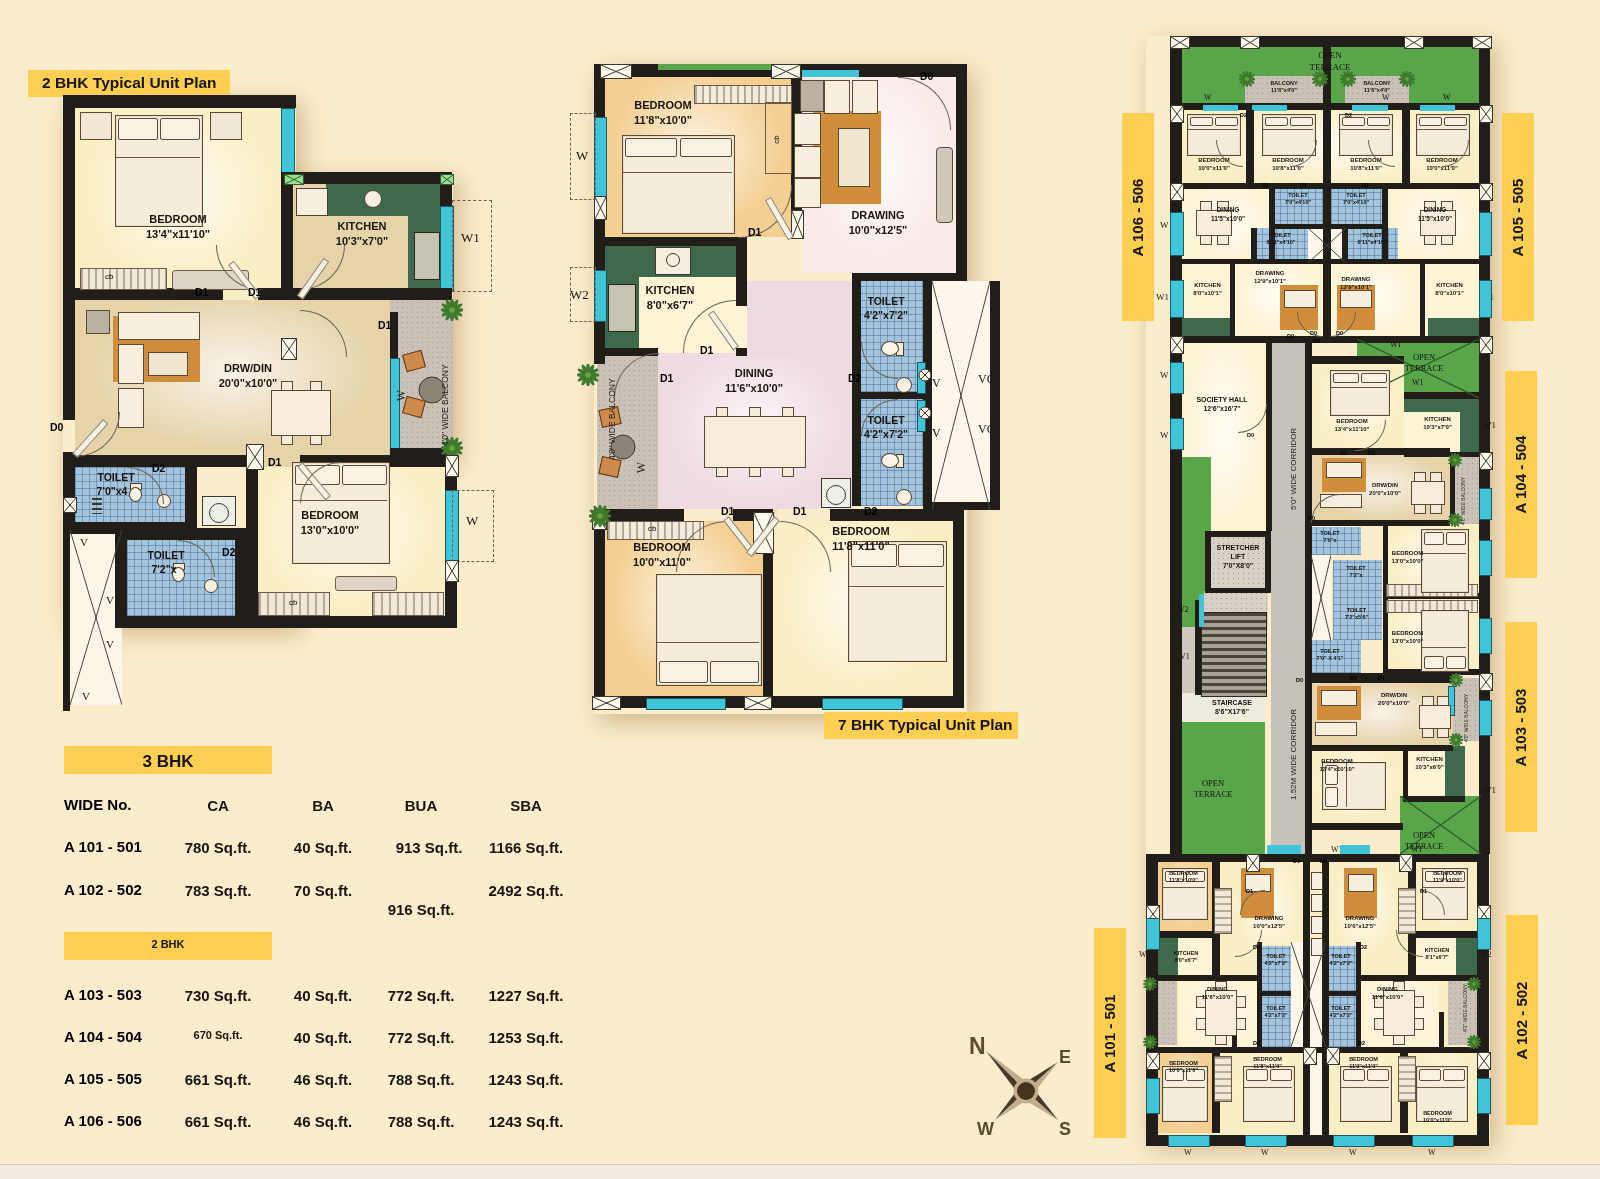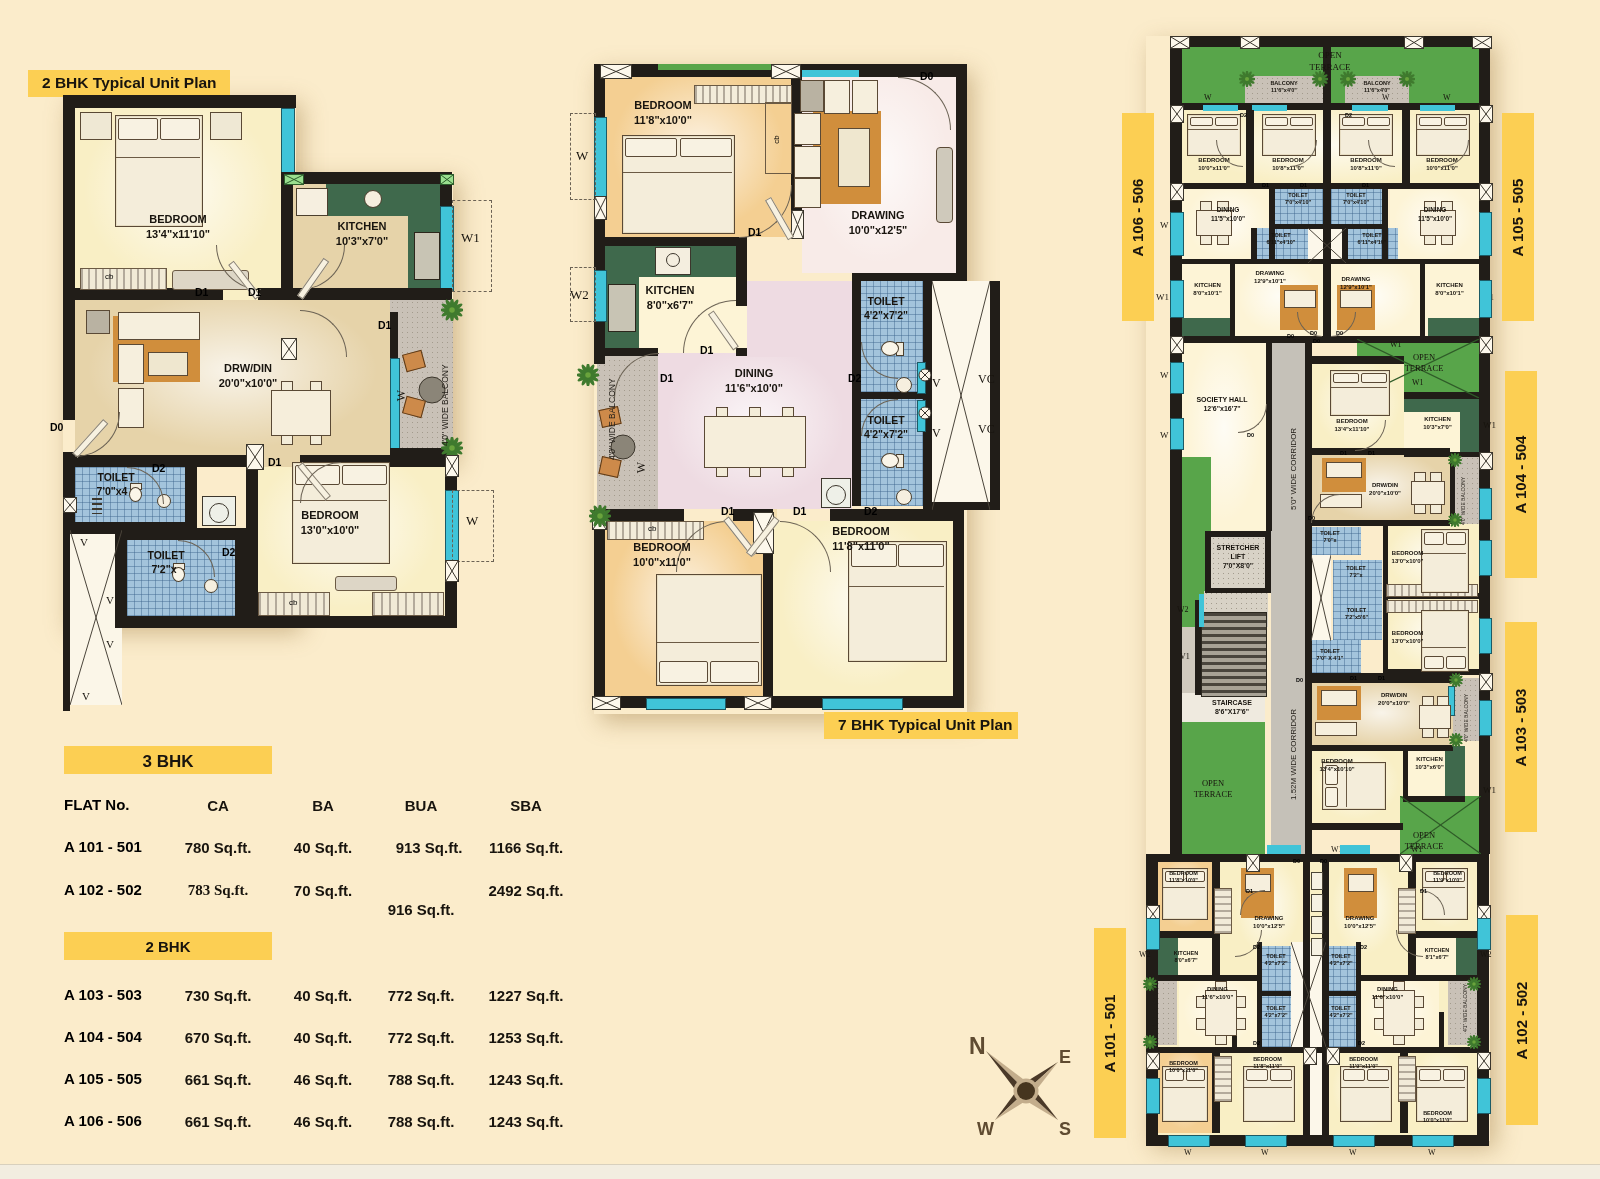--- a/index.html
+++ b/index.html
@@ -1108,44 +1108,44 @@
 <div class="a ybar" style="left:1506px;top:915px;width:32px;height:210px;"></div>
 <div class="a" style="left:1506px;top:915px;width:32px;height:210px;display:flex;align-items:center;justify-content:center;">
       <div style="transform:rotate(-90deg);white-space:nowrap;font-weight:bold;font-size:15px;color:#18140e;">A 102 - 502</div>
     </div>
 <div class="a ybar" style="left:1094px;top:928px;width:32px;height:210px;"></div>
 <div class="a" style="left:1094px;top:928px;width:32px;height:210px;display:flex;align-items:center;justify-content:center;">
       <div style="transform:rotate(-90deg);white-space:nowrap;font-weight:bold;font-size:15px;color:#18140e;">A 101 - 501</div>
     </div>
 <div class="a ybar" style="left:64px;top:746px;width:208px;height:28px;"></div>
 <div class="a lbl" style="left:108px;top:751px;width:120px;font-size:17px;">3 BHK</div>
-<div class="a" style="left:64px;top:796px;font-size:15px;font-weight:bold;">FLAT No.</div>
+<div class="a" style="left:64px;top:796px;font-size:15px;font-weight:bold;">WIDE No.</div>
 <div class="a lbl" style="left:153px;top:796px;width:130px;font-size:15px;">CA</div>
 <div class="a lbl" style="left:258px;top:796px;width:130px;font-size:15px;">BA</div>
 <div class="a lbl" style="left:356px;top:796px;width:130px;font-size:15px;">BUA</div>
 <div class="a lbl" style="left:461px;top:796px;width:130px;font-size:15px;">SBA</div>
 <div class="a" style="left:64px;top:838px;font-size:15px;font-weight:bold;">A 101 - 501</div>
 <div class="a lbl" style="left:153px;top:838px;width:130px;font-size:15px;">780 Sq.ft.</div>
 <div class="a lbl" style="left:258px;top:838px;width:130px;font-size:15px;">40 Sq.ft.</div>
 <div class="a lbl" style="left:364px;top:838px;width:130px;font-size:15px;">913 Sq.ft.</div>
 <div class="a lbl" style="left:461px;top:838px;width:130px;font-size:15px;">1166 Sq.ft.</div>
 <div class="a" style="left:64px;top:881px;font-size:15px;font-weight:bold;">A 102 - 502</div>
-<div class="a lbl" style="left:153px;top:881px;width:130px;font-size:15px;font-family:Liberation Serif, serif;">783 Sq.ft.</div>
+<div class="a lbl" style="left:153px;top:881px;width:130px;font-size:15px;">783 Sq.ft.</div>
 <div class="a lbl" style="left:258px;top:881px;width:130px;font-size:15px;">70 Sq.ft.</div>
 <div class="a lbl" style="left:356px;top:900px;width:130px;font-size:15px;">916 Sq.ft.</div>
 <div class="a lbl" style="left:461px;top:881px;width:130px;font-size:15px;">2492 Sq.ft.</div>
 <div class="a ybar" style="left:64px;top:932px;width:208px;height:28px;"></div>
-<div class="a lbl" style="left:108px;top:937px;width:120px;font-size:15px;">2 BHK</div>
+<div class="a lbl" style="left:108px;top:937px;width:120px;font-size:11px;">2 BHK</div>
 <div class="a" style="left:64px;top:986px;font-size:15px;font-weight:bold;">A 103 - 503</div>
 <div class="a lbl" style="left:153px;top:986px;width:130px;font-size:15px;">730 Sq.ft.</div>
 <div class="a lbl" style="left:258px;top:986px;width:130px;font-size:15px;">40 Sq.ft.</div>
 <div class="a lbl" style="left:356px;top:986px;width:130px;font-size:15px;">772 Sq.ft.</div>
 <div class="a lbl" style="left:461px;top:986px;width:130px;font-size:15px;">1227 Sq.ft.</div>
 <div class="a" style="left:64px;top:1028px;font-size:15px;font-weight:bold;">A 104 - 504</div>
-<div class="a lbl" style="left:153px;top:1028px;width:130px;font-size:15px;">670 Sq.ft.</div>
+<div class="a lbl" style="left:153px;top:1028px;width:130px;font-size:11px;">670 Sq.ft.</div>
 <div class="a lbl" style="left:258px;top:1028px;width:130px;font-size:15px;">40 Sq.ft.</div>
 <div class="a lbl" style="left:356px;top:1028px;width:130px;font-size:15px;">772 Sq.ft.</div>
 <div class="a lbl" style="left:461px;top:1028px;width:130px;font-size:15px;">1253 Sq.ft.</div>
 <div class="a" style="left:64px;top:1070px;font-size:15px;font-weight:bold;">A 105 - 505</div>
 <div class="a lbl" style="left:153px;top:1070px;width:130px;font-size:15px;">661 Sq.ft.</div>
 <div class="a lbl" style="left:258px;top:1070px;width:130px;font-size:15px;">46 Sq.ft.</div>
 <div class="a lbl" style="left:356px;top:1070px;width:130px;font-size:15px;">788 Sq.ft.</div>
 <div class="a lbl" style="left:461px;top:1070px;width:130px;font-size:15px;">1243 Sq.ft.</div>
 <div class="a" style="left:64px;top:1112px;font-size:15px;font-weight:bold;">A 106 - 506</div>
 <div class="a lbl" style="left:153px;top:1112px;width:130px;font-size:15px;">661 Sq.ft.</div>

